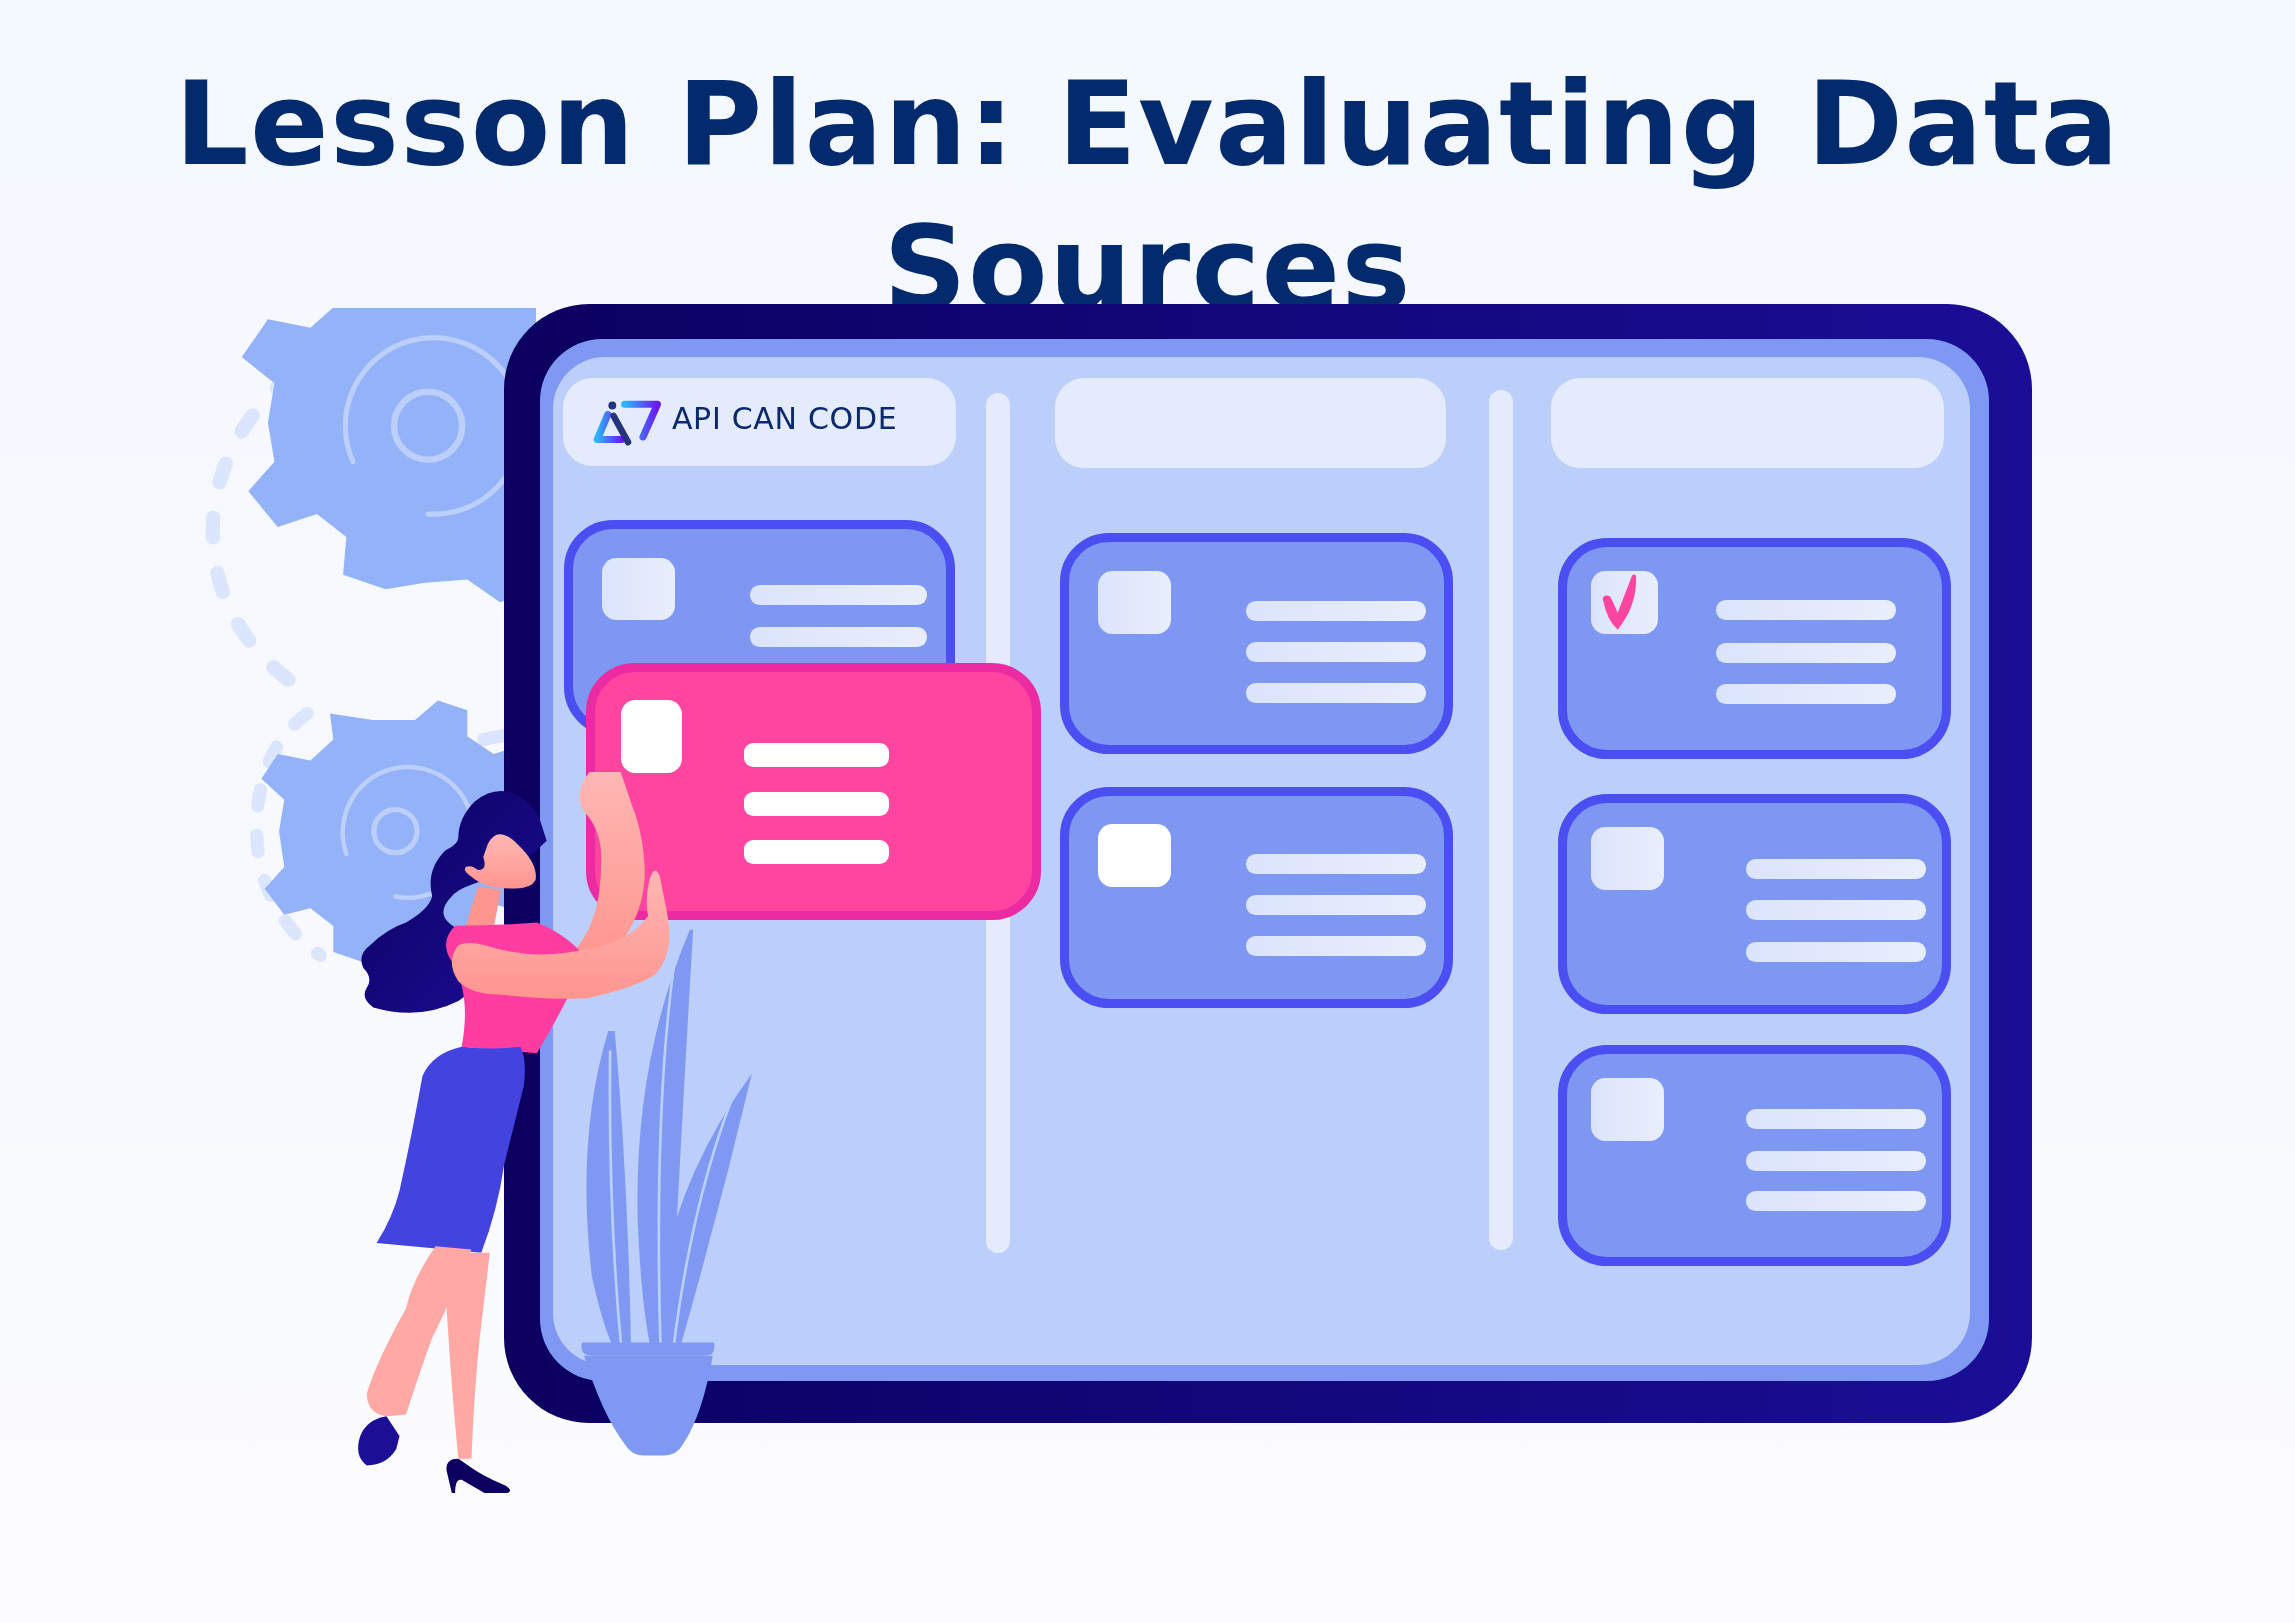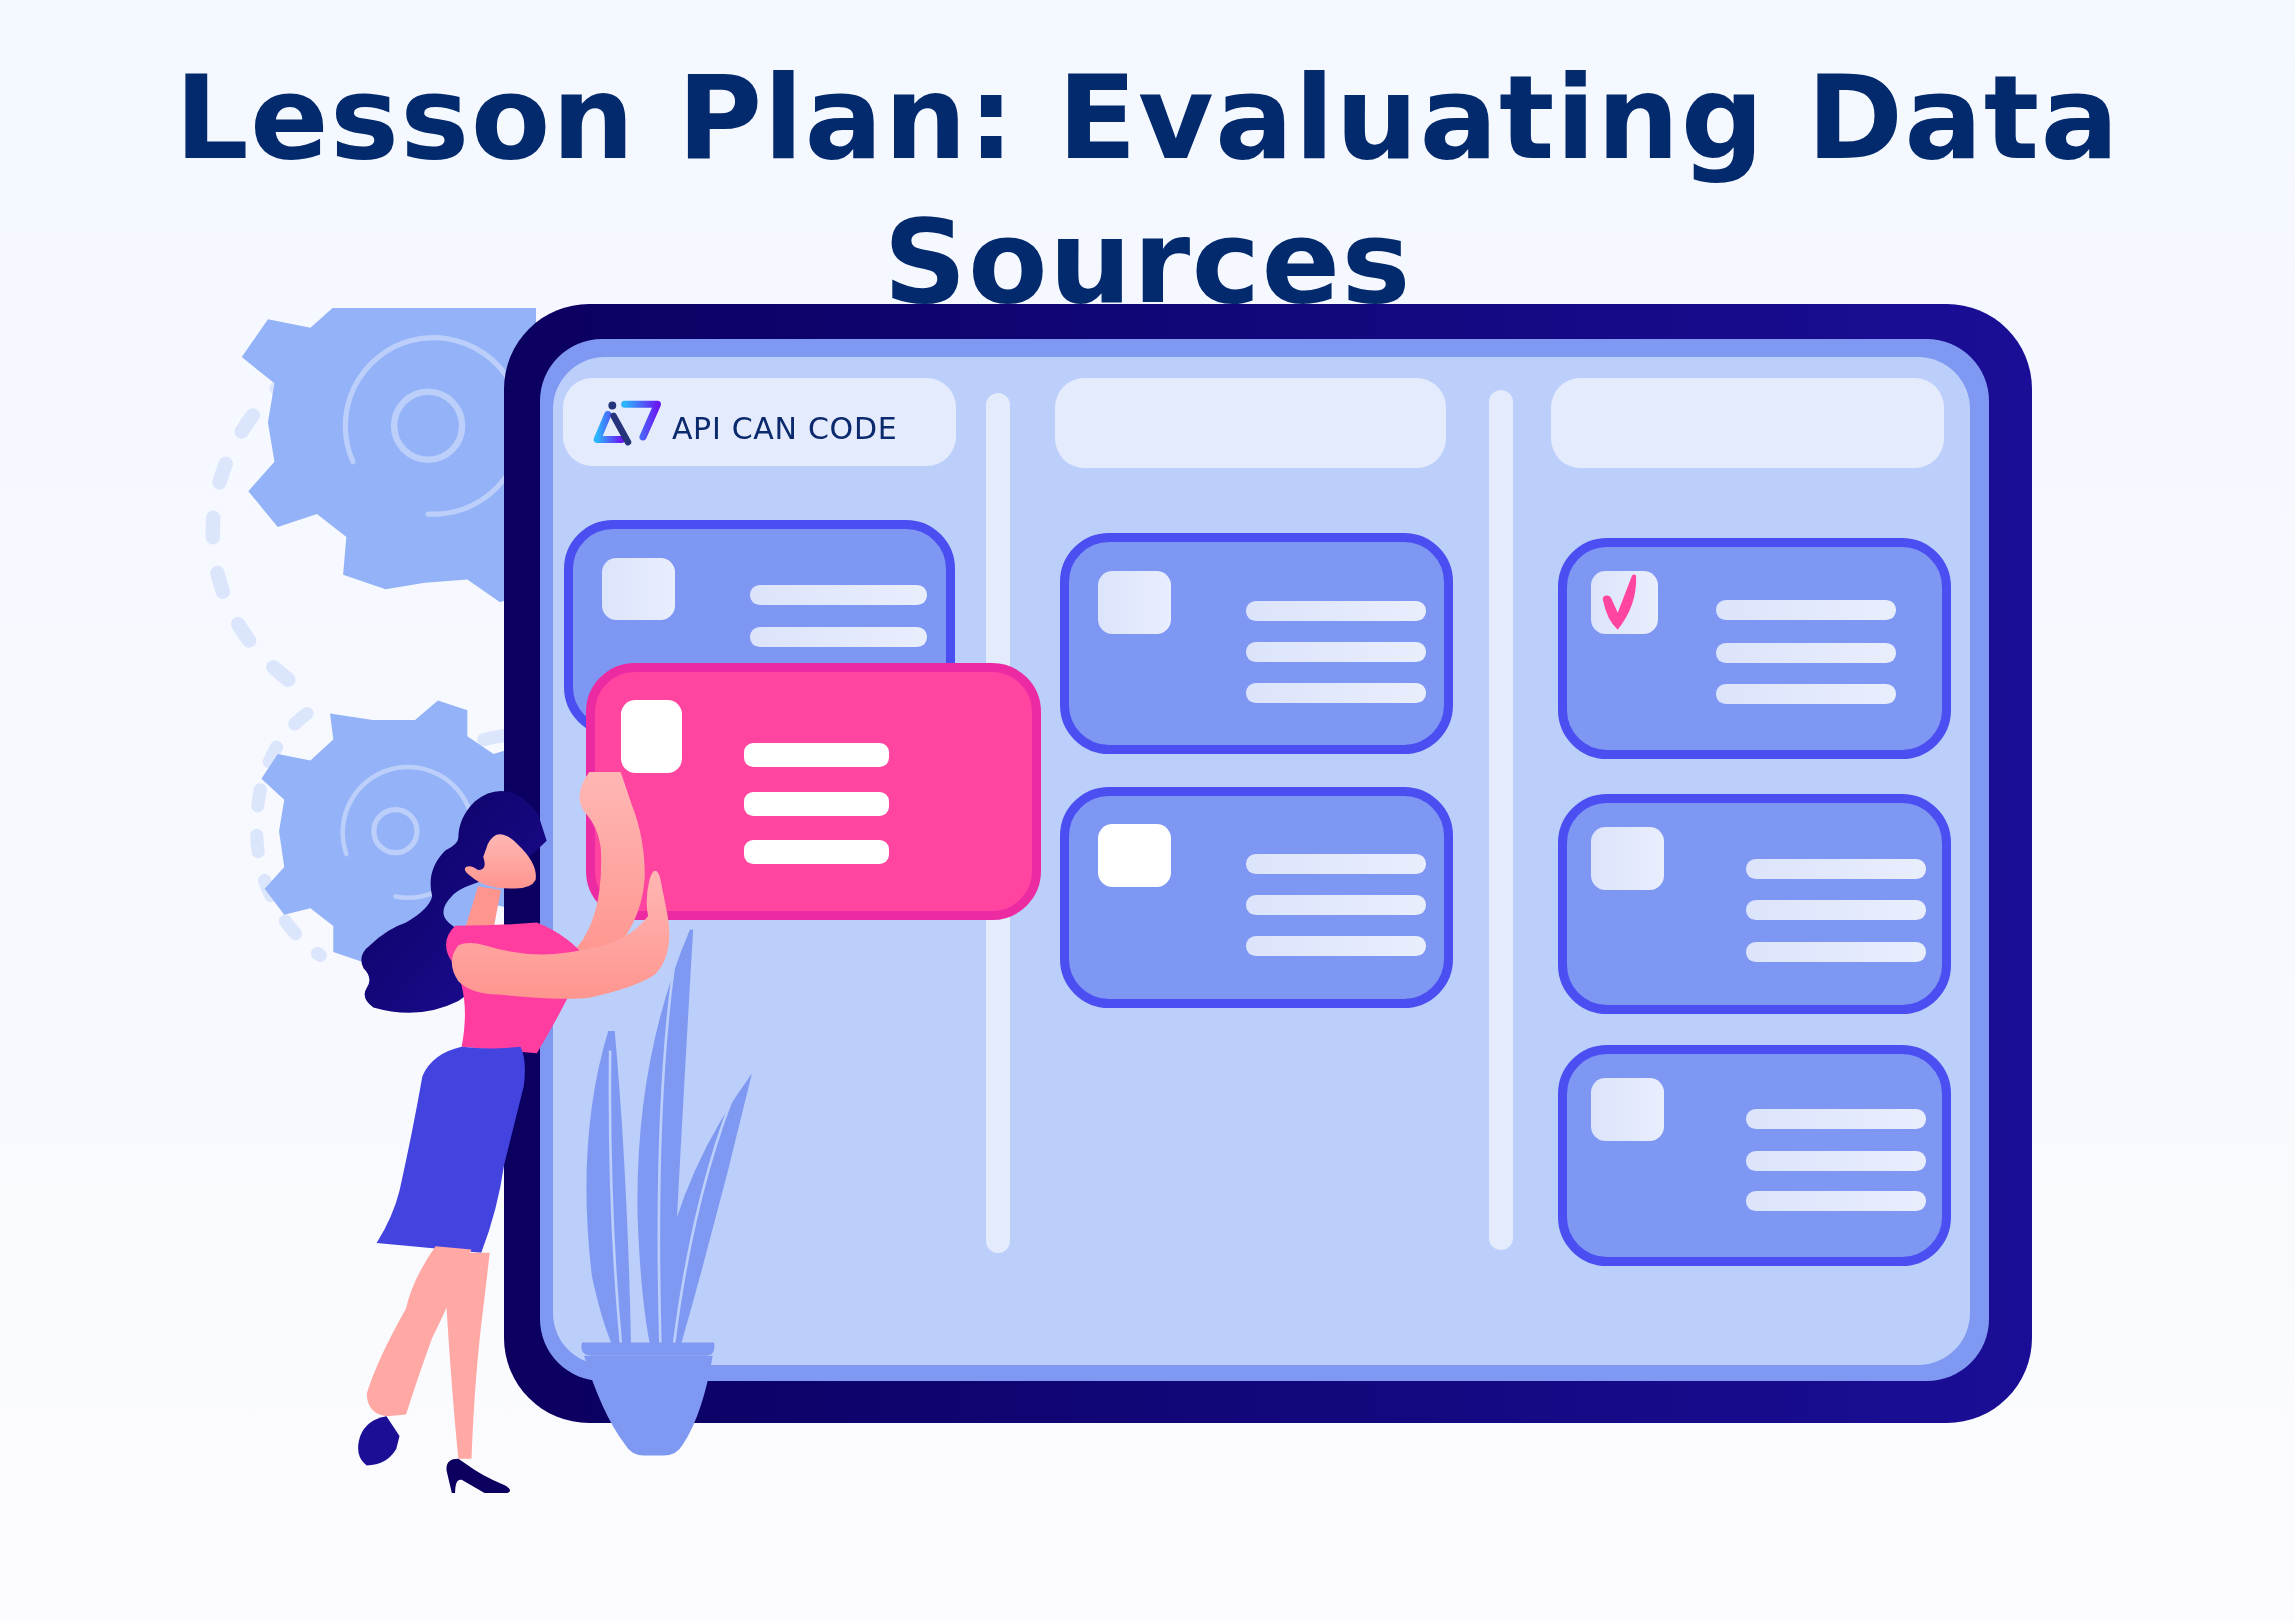--- a/index.html
+++ b/index.html
@@ -3,21 +3,21 @@
 <meta charset="utf-8">
 <style>
   html, body { margin: 0; padding: 0; }
   body {
     width: 2295px; height: 1623px; position: relative; overflow: hidden;
     background: linear-gradient(180deg, #f4f8ff 0%, #f7f9fe 60%, #fcfcfe 100%);
     font-family: "DejaVu Sans", sans-serif;
   }
   .abs { position: absolute; }
   .title {
-    left: 0; top: 46px; width: 2295px; text-align: center;
+    left: 0; top: 52px; width: 2295px; text-align: center;
     font-family: "DejaVu Sans", sans-serif; font-weight: bold;
     font-size: 116px; line-height: 144px; color: #042a6e; letter-spacing: 1.3px;
   }
   
   .frame-outer {
     left: 504px; top: 304px; width: 1528px; height: 1119px;
     border-radius: 85px;
     background: linear-gradient(90deg, #0b0060 0%, #1a0e96 100%);
   }
   .frame-mid {
@@ -79,21 +79,21 @@
 </svg>
 
 <div class="abs frame-outer"></div>
 <div class="abs frame-mid"></div>
 <div class="abs frame-inner"></div>
 
 <div class="abs col-header" style="left:563px;top:378px;width:393px;height:88px;"></div>
 <div class="abs col-header" style="left:1055px;top:378px;width:391px;height:90px;"></div>
 <div class="abs col-header" style="left:1551px;top:378px;width:393px;height:90px;"></div>
 
-<div class="abs" style="left:592px;top:399px;width:353px;height:49px;display:flex;align-items:flex-end;">
+<div class="abs" style="left:592px;top:399px;width:353px;height:49px;display:flex;align-items:flex-start;">
   <svg width="72" height="49" viewBox="0 0 110 75">
     <defs>
       <linearGradient id="lg1" x1="0" x2="1" y1="0" y2="0">
         <stop offset="0" stop-color="#2bb5ff"></stop>
           <stop offset="1" stop-color="#6a18f2"></stop>
       </linearGradient>
     </defs>
     <circle cx="31" cy="10" r="6" fill="#25337a"></circle>
     <path d="M24,24 L8,62 L45,62" fill="none" stroke="url(#lg1)" stroke-width="11" stroke-linecap="round" stroke-linejoin="round"></path>
     <path d="M33,26 L55,66" fill="none" stroke="#25337a" stroke-width="10" stroke-linecap="round"></path>

